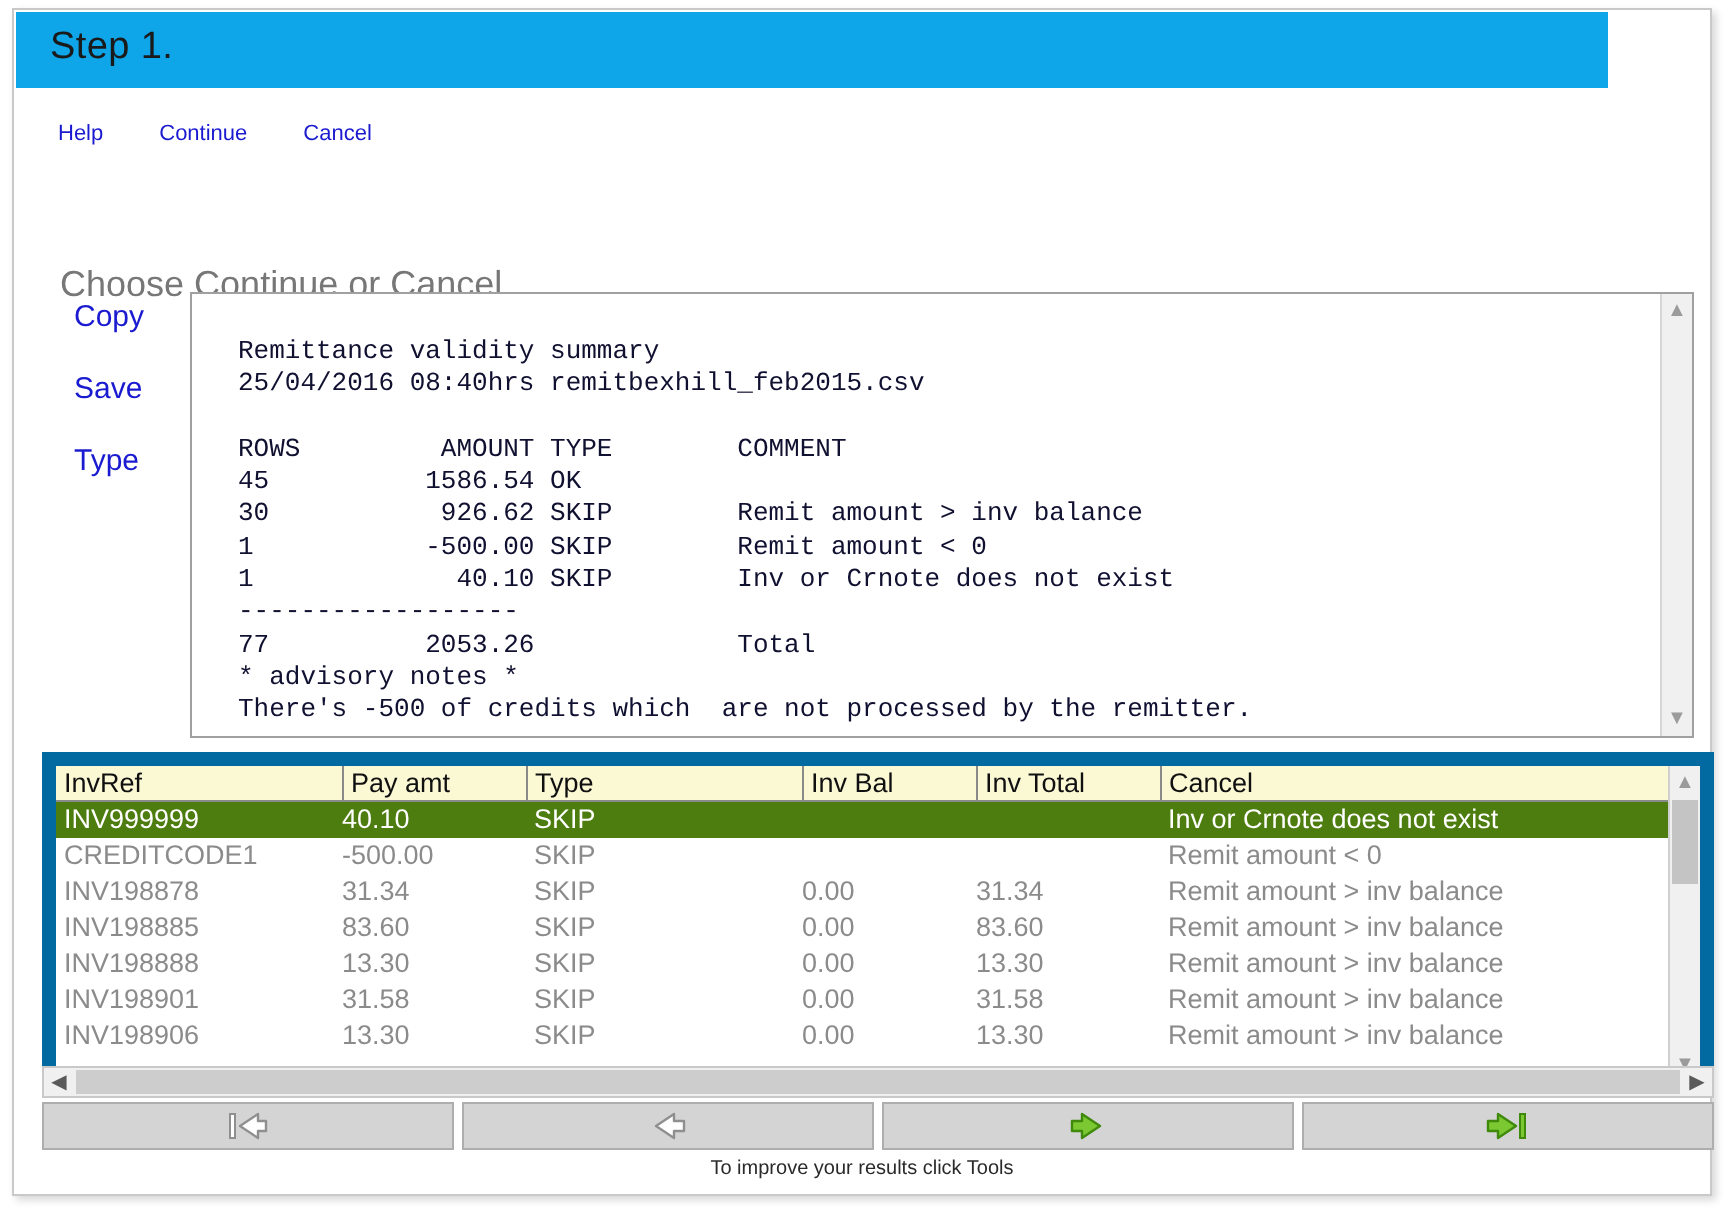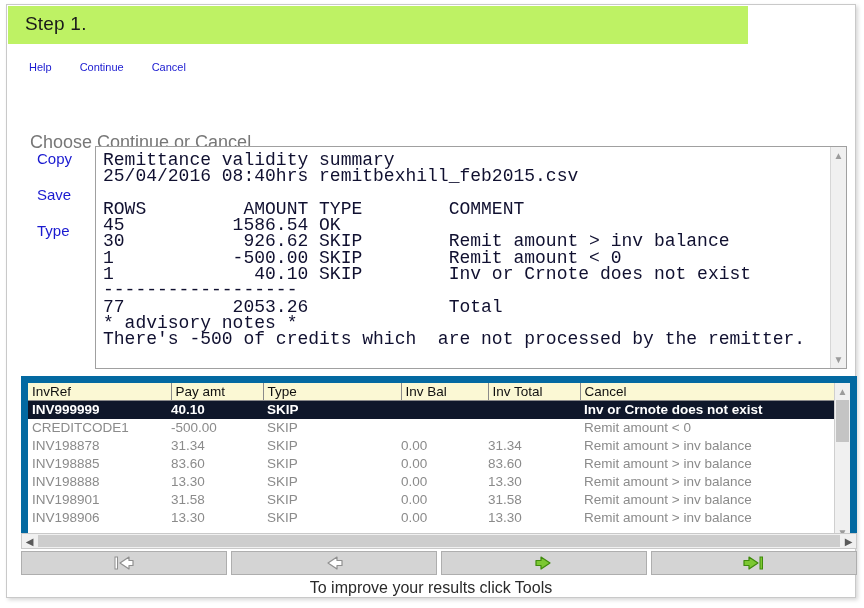--- a/index.html
+++ b/index.html
@@ -27,23 +27,23 @@
     border: 1px solid #c9c9c9;
     box-sizing: border-box;
     box-shadow: 2px 2px 4px rgba(0,0,0,0.16);
   }
 
   
   .titlebar {
     position: absolute;
     left: 1px;
     top: 1px;
-    width: 740px;
+    width: 796px;
     height: 38px;
-    background: #bef264;
+    background: #0ea5e9;
     box-sizing: border-box;
   }
   .titlebar-text {
     position: absolute;
     left: 17px;
     top: 7px;
     font-size: 19px;
     color: #1a1a1a;
     letter-spacing: 0.2px;
   }
@@ -100,23 +100,23 @@
     height: 223px;
     background: #ffffff;
     border: 1px solid #a0a0a0;
     box-sizing: border-box;
     overflow: hidden;
   }
   .summary-text {
     position: absolute;
     left: 7px;
     top: 5px;
-    margin: 0;
+    margin: 16px;
     font-family: "Liberation Mono", "DejaVu Sans Mono", monospace;
-    font-size: 18px;
+    font-size: 13px;
     line-height: 16.3px;
     color: #101030;
     white-space: pre;
   }
   
   .vsb {
     position: absolute;
     right: 0;
     top: 0;
     width: 16px;
@@ -197,21 +197,21 @@
   }
   table.grid td {
     padding: 0 0 0 4px;
     height: 18px;
     color: #8b8b8b;
     white-space: nowrap;
     overflow: hidden;
     box-sizing: border-box;
   }
   table.grid td.num { text-align: left; padding: 0 5px 0 0; }
-  tr.selected td { background: #0f172a; color: #ffffff; font-weight: bold; }
+  tr.selected td { background: #4d7c0f; color: #ffffff; }
 
   
   .hsb {
     position: absolute;
     left: 14px;
     top: 528px;
     width: 836px;
     height: 16px;
     background: #f0f0f0;
     border: 1px solid #c9c9c9;
@@ -260,21 +260,21 @@
     justify-content: center;
     cursor: pointer;
   }
 
   .footer-note {
     position: absolute;
     left: 0;
     top: 574px;
     width: 848px;
     text-align: center;
-    font-size: 16px;
+    font-size: 10px;
     color: #2a2a2a;
   }
 </style>
 </head>
 <body>
 
 <div id="app">
   <div class="window-frame">
 
     <div class="titlebar">

